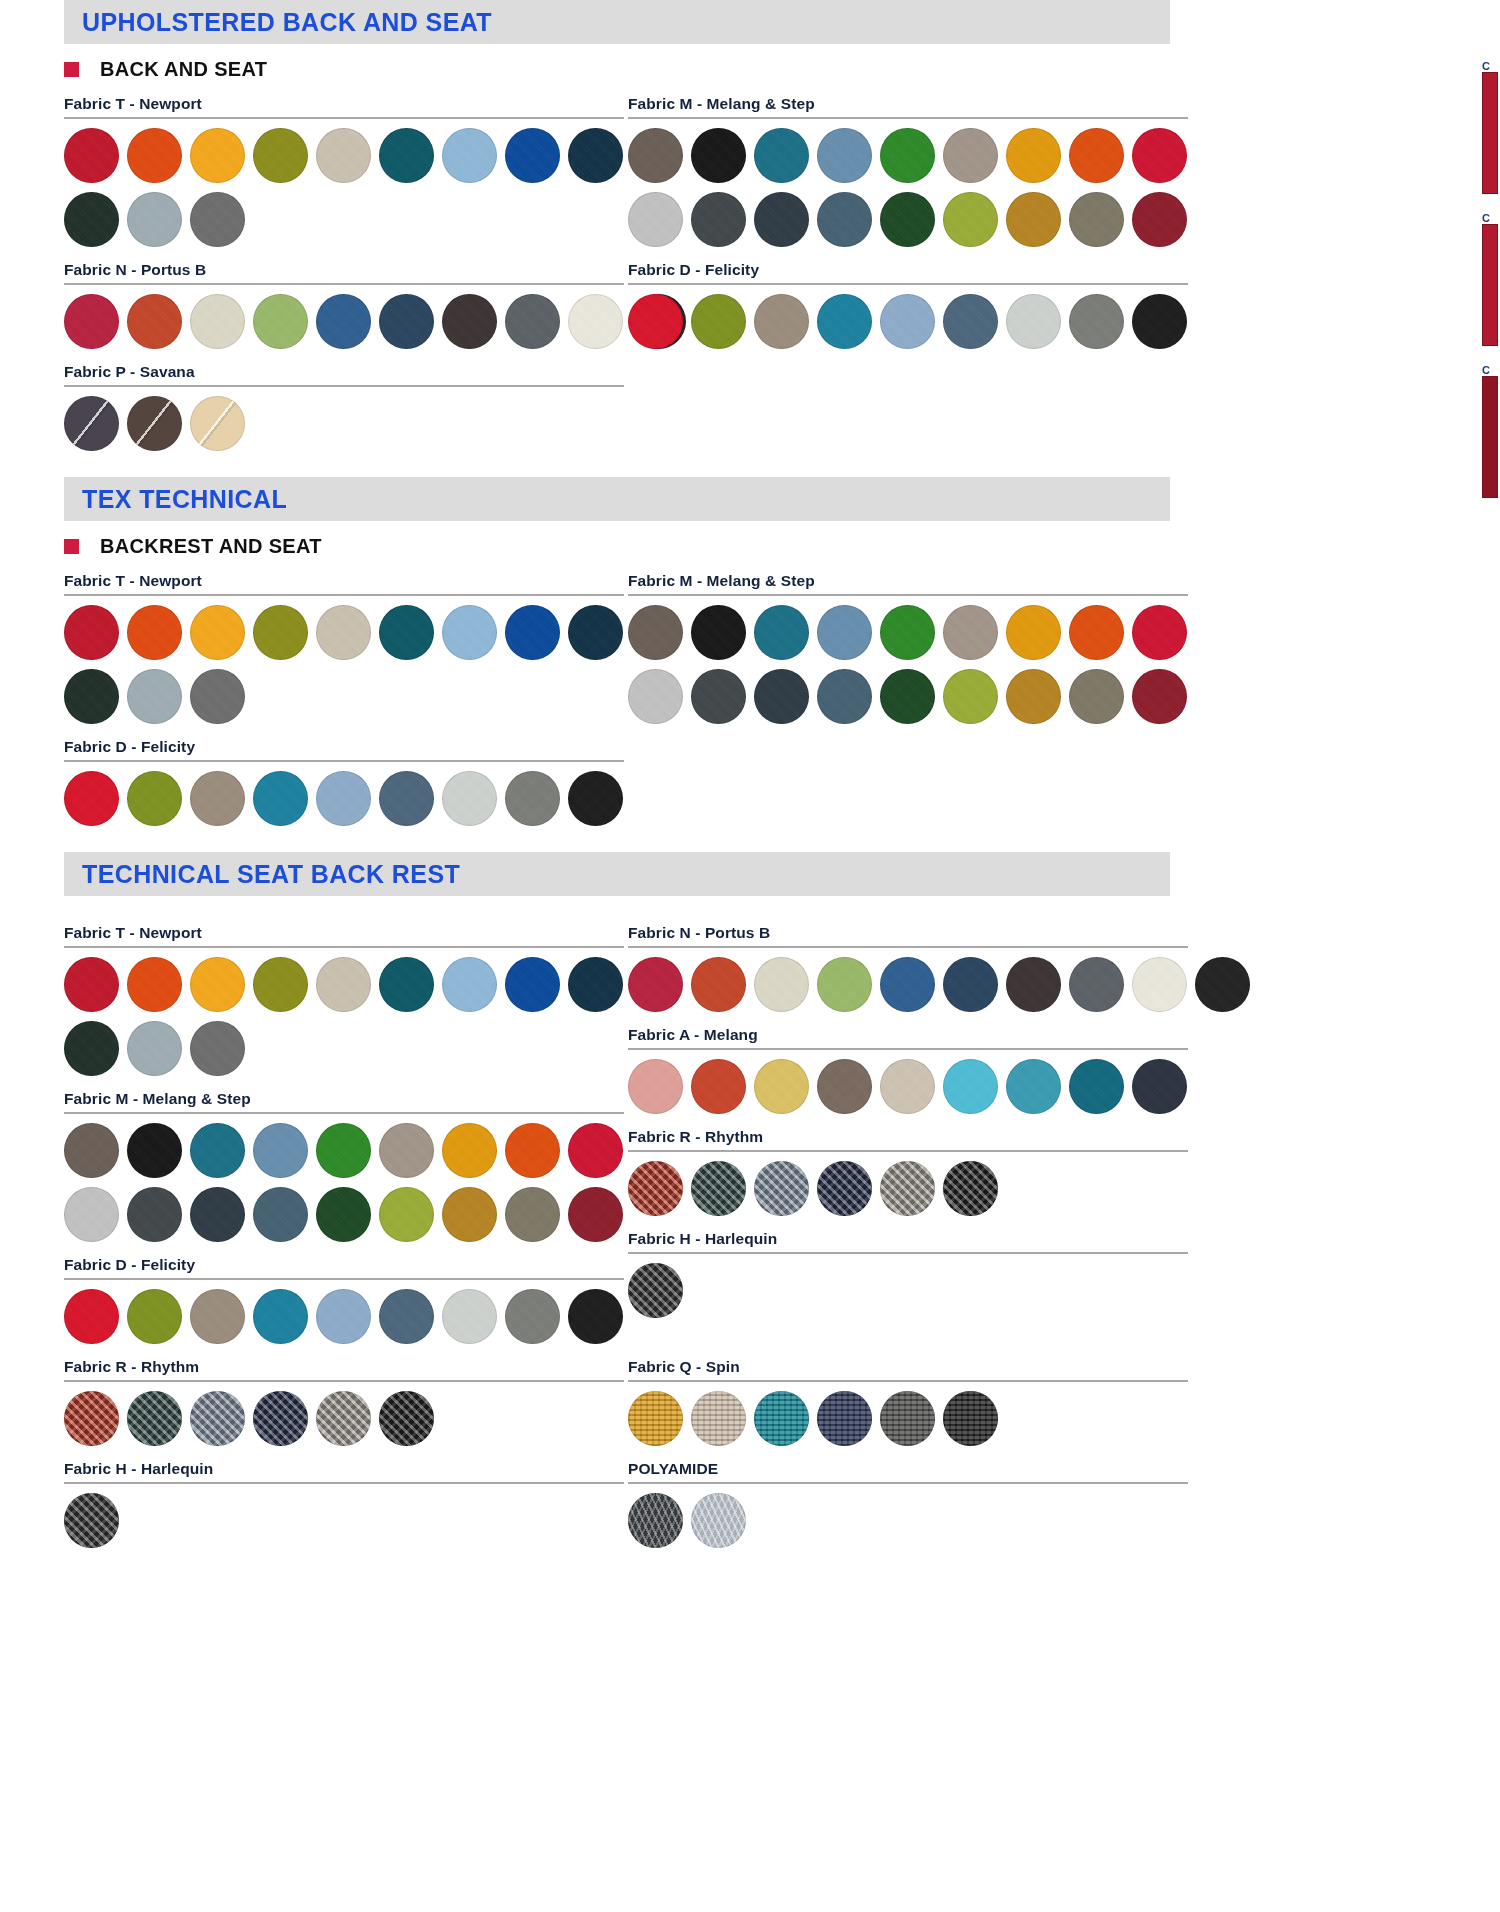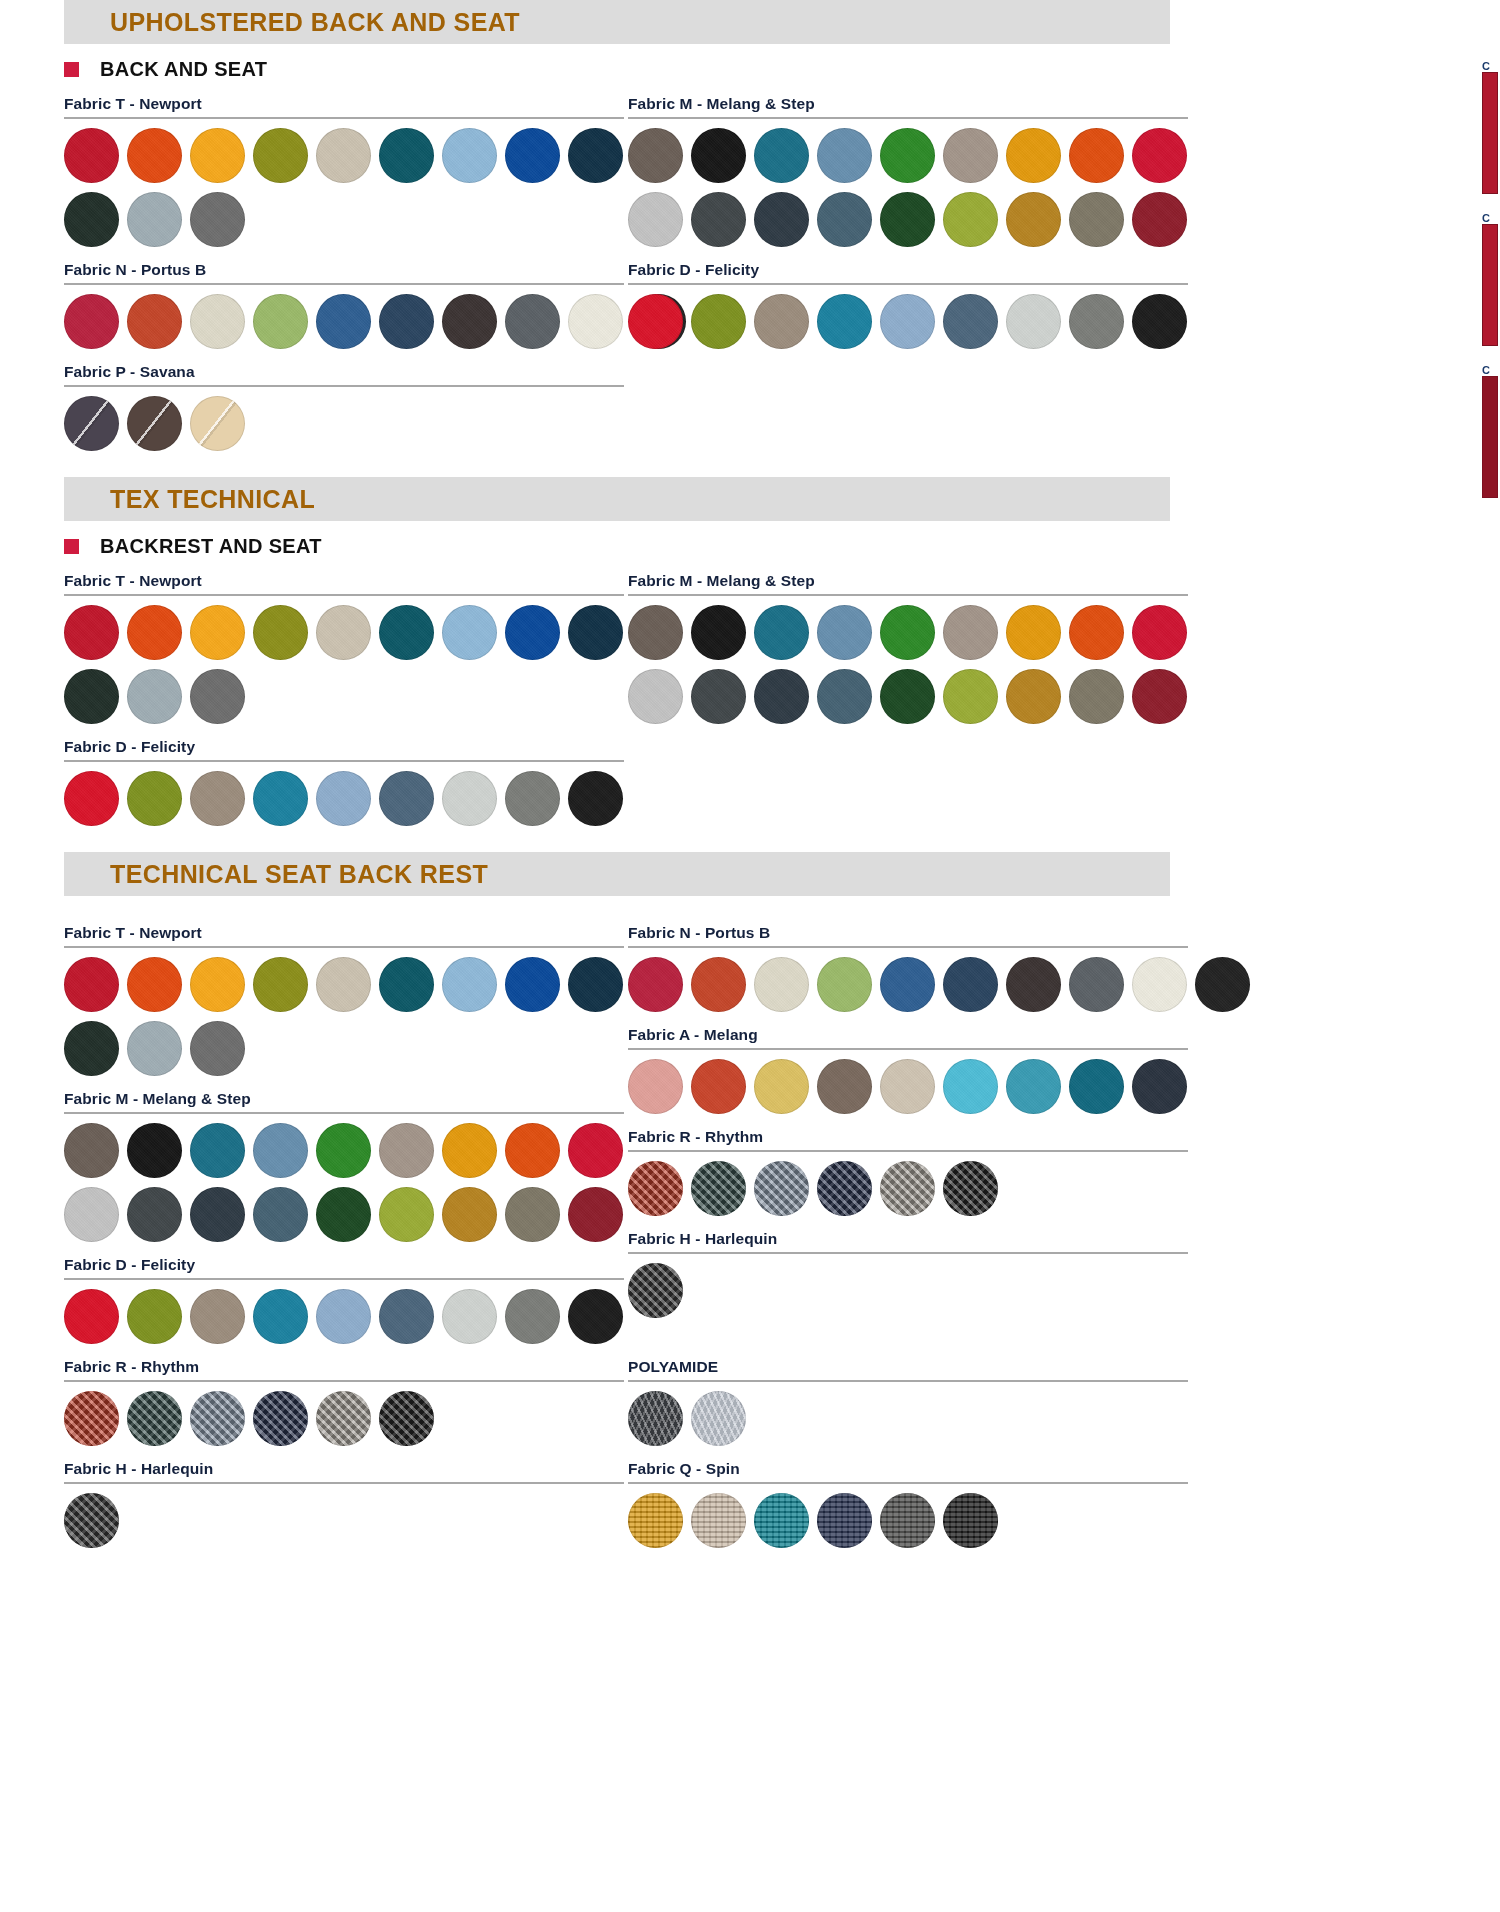--- a/index.html
+++ b/index.html
@@ -13,22 +13,21 @@
   
   .band{
     background:#dcdcdc;
     height:44px;
     display:flex;align-items:center;
     padding-left:18px;
     margin:0 0 0 0;
   }
   .band-title{
     font-size:25px;font-weight:bold;letter-spacing:.4px;
-    color:#a16207;
-    margin-left:28px;
+    color:#1d4ed8;
   }
 
   
   .subhead{display:flex;align-items:center;gap:10px;padding-left:18px;}
   .sq{width:15px;height:15px;background:#cf1b3f;display:inline-block;flex:none;}
   .subhead-label{font-size:20px;font-weight:bold;letter-spacing:.3px;margin-left:11px;}
 
   
   .fabric-title{
     font-size:15.5px;font-weight:bold;color:#14213d;
@@ -416,39 +415,39 @@
               <div class="group">
                 <div class="fabric-title">Fabric H - Harlequin</div>
                 <div class="rule"></div>
                 <div class="sw-row">
                   <div class="sw tex-mesh" title="#3a3a3a" style="background: rgb(58, 58, 58);"></div>
                 </div>
               </div>
             </div>
             <div class="col-r">
               <div class="group">
-                <div class="fabric-title">POLYAMIDE</div>
-                <div class="rule"></div>
-                <div class="sw-row">
-                  <div class="sw tex-chevron" title="#3d4145" style="background: rgb(61, 65, 69);"></div>
-                  <div class="sw tex-chevron" title="#c2c8d2" style="background: rgb(194, 200, 210);"></div>
-                </div>
-              </div>
-              <div class="group">
                 <div class="fabric-title">Fabric Q - Spin</div>
                 <div class="rule"></div>
                 <div class="sw-row">
                   <div class="sw tex-knit" title="#d99a15" style="background: rgb(217, 154, 21);"></div>
                   <div class="sw tex-knit" title="#cbbaa8" style="background: rgb(203, 186, 168);"></div>
                   <div class="sw tex-knit" title="#0c7f8e" style="background: rgb(12, 127, 142);"></div>
                   <div class="sw tex-knit" title="#26304f" style="background: rgb(38, 48, 79);"></div>
                   <div class="sw tex-knit" title="#4a4a48" style="background: rgb(74, 74, 72);"></div>
                   <div class="sw tex-knit" title="#1c1c1c" style="background: rgb(28, 28, 28);"></div>
                 </div>
               </div>
+              <div class="group">
+                <div class="fabric-title">POLYAMIDE</div>
+                <div class="rule"></div>
+                <div class="sw-row">
+                  <div class="sw tex-chevron" title="#3d4145" style="background: rgb(61, 65, 69);"></div>
+                  <div class="sw tex-chevron" title="#c2c8d2" style="background: rgb(194, 200, 210);"></div>
+                </div>
+              </div>
             </div>
           </div>
         </div>
       </div>
     </div>
   <div class="edge-strip" id="edge-strip">
       <div class="edge-item">
         <div class="edge-letter">C</div>
         <div class="edge-bar" style="background: rgb(177, 25, 46);"></div>
       </div>

